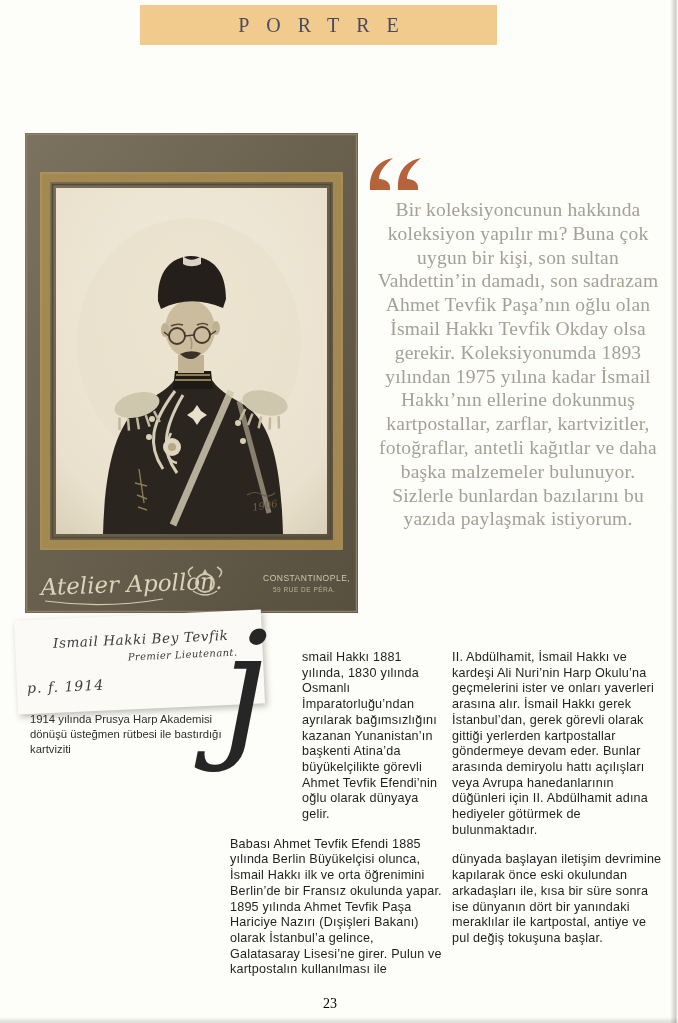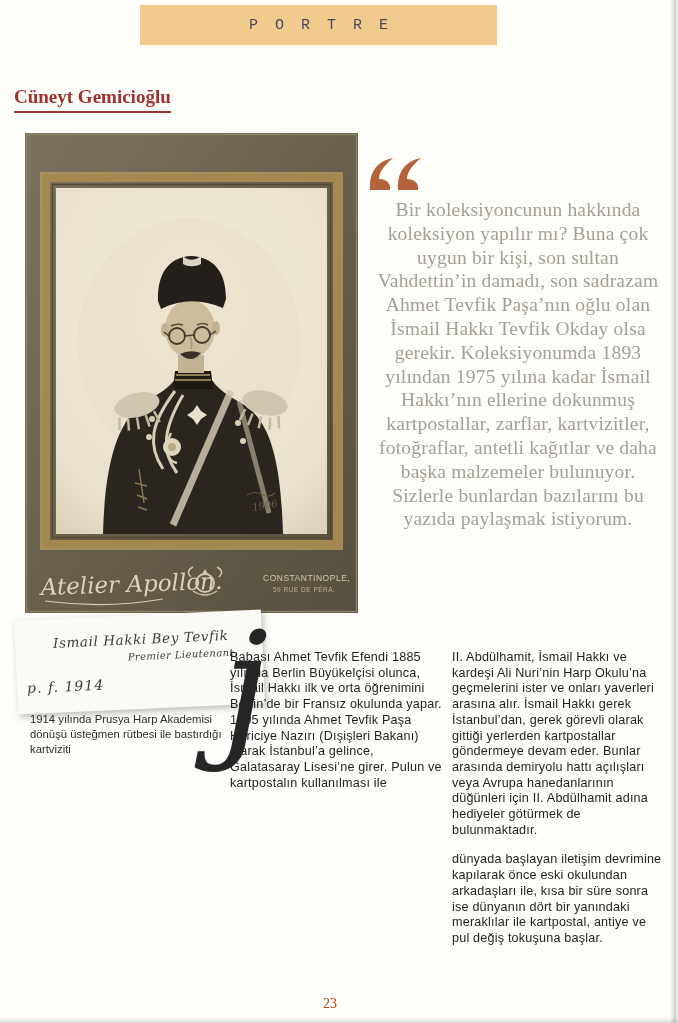--- a/index.html
+++ b/index.html
@@ -18,22 +18,22 @@
     content:"";position:absolute;left:0;bottom:0;width:100%;height:6px;
     background:linear-gradient(to bottom,rgba(0,0,0,0),rgba(120,115,100,.25));
     pointer-events:none;
   }
 
   .top-band{
     position:absolute;left:140px;top:5px;width:357px;height:40px;
     background:#f1cb8e;display:flex;align-items:center;justify-content:center;
   }
   .top-band span{
-    font-size:15px;color:#4b4b60;letter-spacing:17px;text-indent:17px;
-    font-family:Liberation Mono, monospace;
+    font-size:20px;color:#4b4b60;letter-spacing:17px;text-indent:17px;
+    font-family:Liberation Serif, serif;
     text-align:right;
   }
 
   .author{
     position:absolute;left:14px;top:86px;
     font-family:"Liberation Serif",serif;font-weight:bold;font-size:19px;
     color:#9d322e;padding-bottom:3px;border-bottom:2px solid #9d322e;
   }
 
   .photo-wrap{position:absolute;left:25px;top:133px;width:333px;height:480px;}
@@ -76,33 +76,32 @@
   .col2{left:452px;width:212px;}
   .dropcap{
     position:absolute;left:-8px;top:-38px;height:200px;
     font-family:"DejaVu Serif",serif;font-style:italic;
     font-size:150px;line-height:150px;color:#262626;pointer-events:none;
   }
   .col1 .p1{margin-left:72px;}
 
   .page-number{
     position:absolute;left:0;top:996px;width:660px;text-align:center;
-    font-family:"Liberation Serif",serif;font-size:14px;color:#c2410c;
+    font-family:"Liberation Serif",serif;font-size:14px;color:#000000;
   }
 </style>
 </head>
 <body>
 
 <div class="page">
 
   <div class="top-band">
     <span>PORTRE</span>
   </div>
 
-  <div class="author">Cüneyt Gemicioğlu</div>
 
   <div class="photo-wrap">
     <svg width="333" height="480" viewBox="0 0 333 480">
       <defs>
         <linearGradient id="frameGrad" x1="0" y1="0" x2="1" y2="1">
           <stop offset="0" stop-color="#7b7260"></stop>
           <stop offset="0.5" stop-color="#685f4d"></stop>
           <stop offset="1" stop-color="#574f3f"></stop>
         </linearGradient>
         <radialGradient id="photoGrad" cx="0.5" cy="0.35" r="0.85">
@@ -208,20 +207,21 @@
     <span class="card-title">Premier Lieutenant.</span>
     <span class="card-note">p. f. 1914</span>
   </div>
 
   <div class="captions">
     <div class="cap1">1914 yılında Prusya Harp Akademisi dönüşü üsteğmen rütbesi ile bastırdığı kartviziti</div>
   </div>
 
   <div class="col col1">
     <span class="dropcap">j</span>
+    <p class="p1">smail Hakkı 1881 yılında, 1830 yılında Osmanlı İmparatorluğu’ndan ayrılarak bağımsızlığını kazanan Yunanistan’ın başkenti Atina’da büyükelçilikte görevli Ahmet Tevfik Efendi’nin oğlu olarak dünyaya gelir.</p>
     <p class="p2">Babası Ahmet Tevfik Efendi 1885 yılında Berlin Büyükelçisi olunca, İsmail Hakkı ilk ve orta öğrenimini Berlin’de bir Fransız okulunda yapar. 1895 yılında Ahmet Tevfik Paşa Hariciye Nazırı (Dışişleri Bakanı) olarak İstanbul’a gelince, Galatasaray Lisesi’ne girer.  Pulun ve kartpostalın kullanılması ile</p>
   </div>
 
   <div class="col col2">
     <p>II. Abdülhamit, İsmail Hakkı ve kardeşi Ali Nuri’nin Harp Okulu’na geçmelerini ister ve onları yaverleri arasına alır. İsmail Hakkı gerek İstanbul’dan, gerek görevli olarak gittiği yerlerden kartpostallar göndermeye devam eder. Bunlar arasında demiryolu hattı açılışları veya Avrupa hanedanlarının düğünleri için II. Abdülhamit adına hediyeler götürmek de bulunmaktadır.</p>
     <p>dünyada başlayan iletişim devrimine kapılarak önce eski okulundan arkadaşları ile, kısa bir süre sonra ise dünyanın dört bir yanındaki meraklılar ile kartpostal, antiye ve pul değiş tokuşuna başlar.</p>
   </div>
 
   <div class="page-number">23</div>
 

